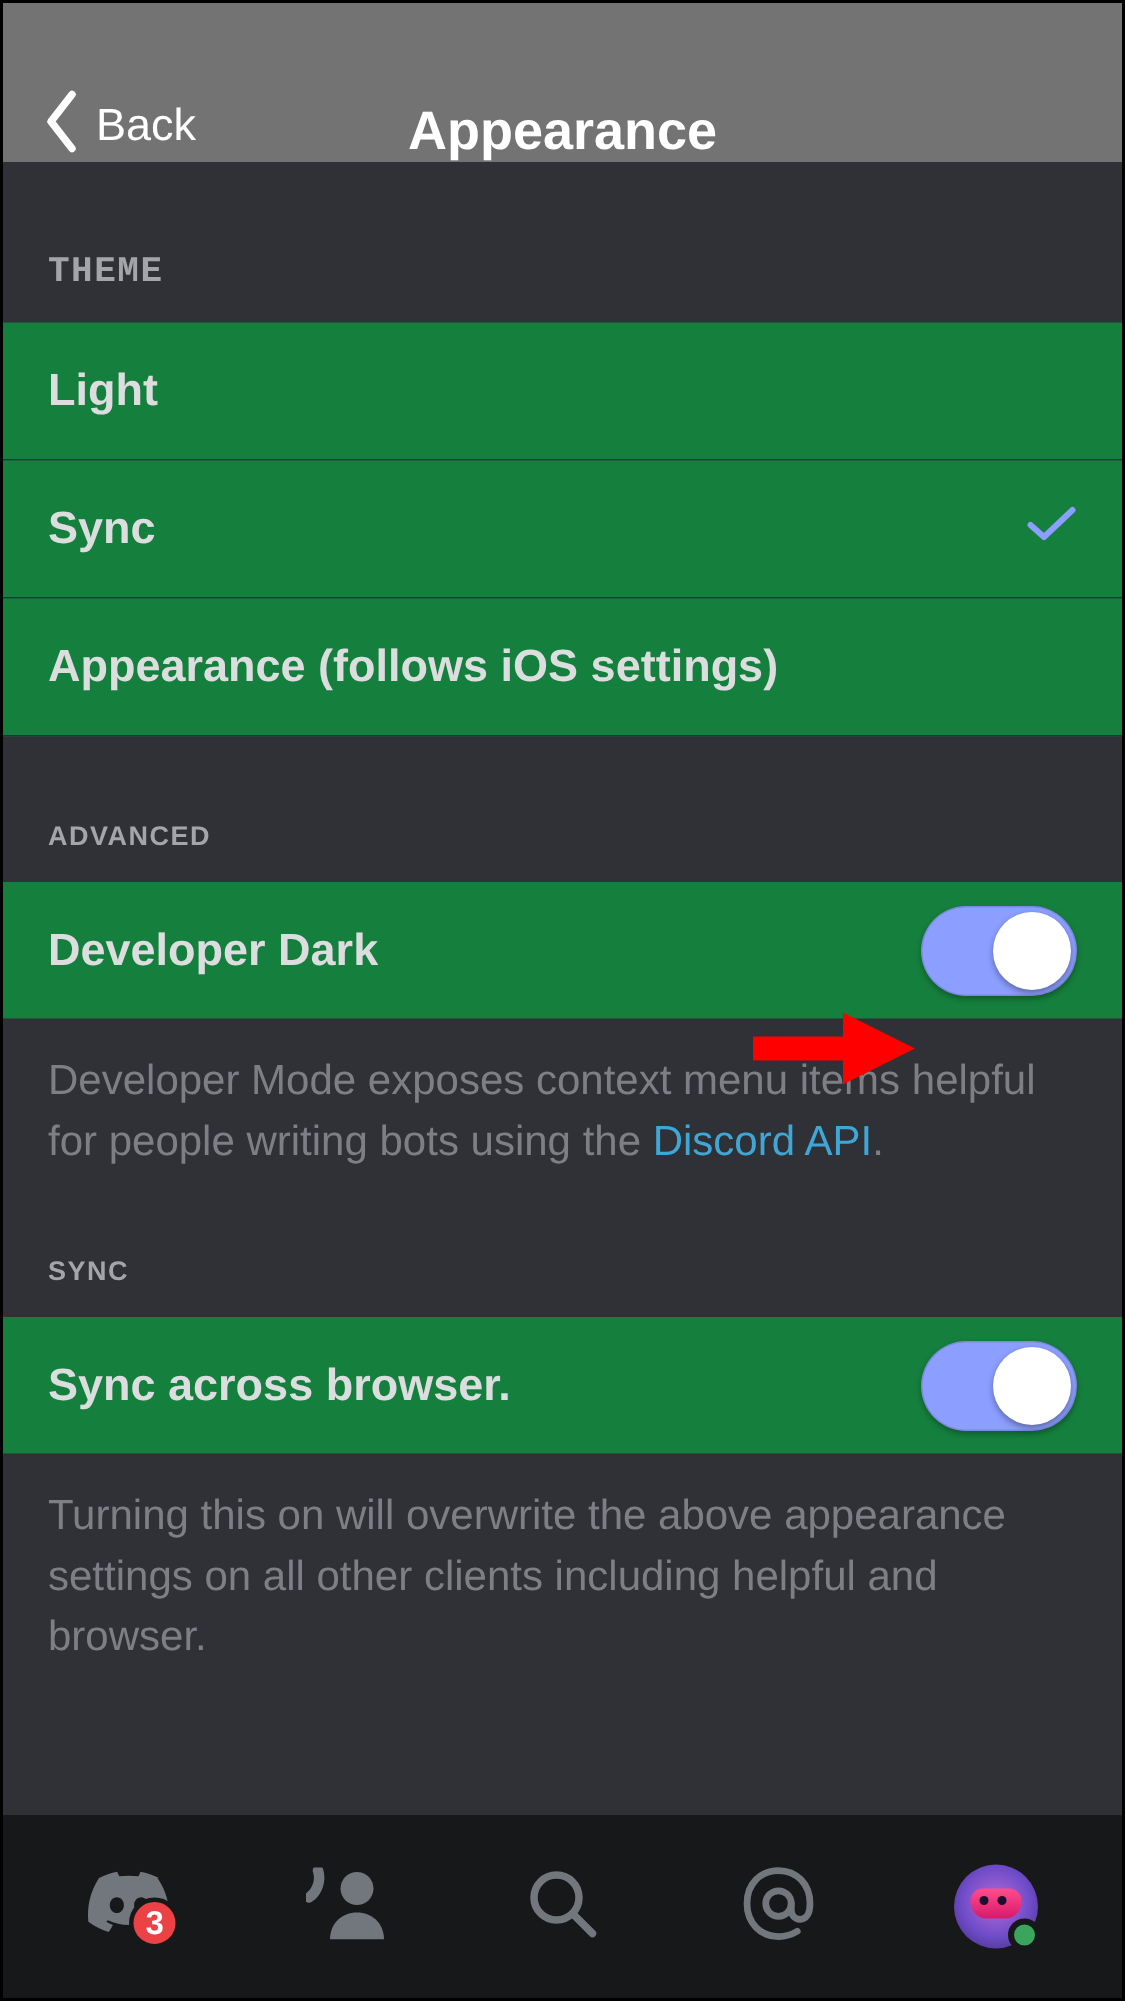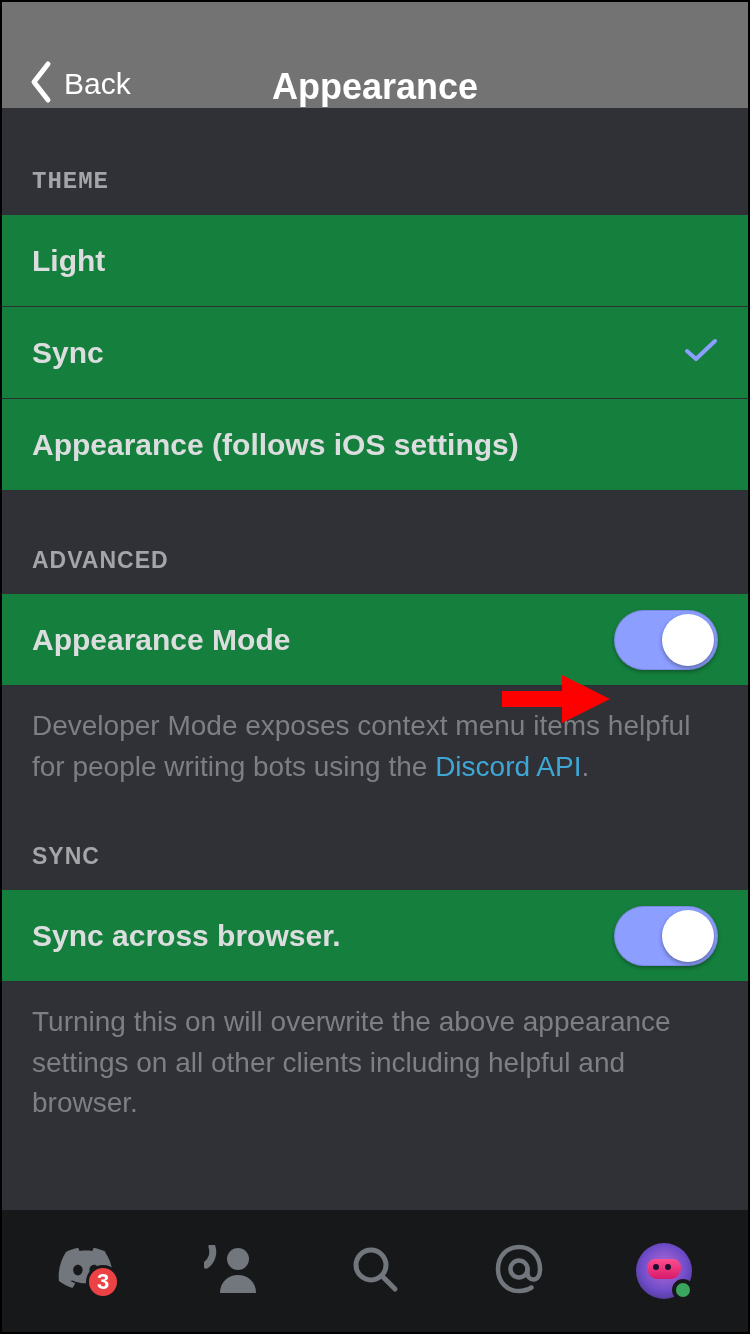--- a/index.html
+++ b/index.html
@@ -47,21 +47,21 @@
     color: #a3a5a8;
     font-size: 24px;
     font-weight: 700;
     letter-spacing: 1px;
     padding: 60px 30px 20px 30px;
     text-transform: uppercase;
     font-family: Liberation Mono, monospace;
   }
   .section-subheader {
     color: #a3a5a8;
-    font-size: 23px;
+    font-size: 18px;
     font-weight: 600;
     letter-spacing: 1px;
     padding: 56px 30px 20px 30px;
     text-transform: uppercase;
   }
 
   .row {
     background: #15803d;
     height: 92px;
     display: flex;
@@ -210,21 +210,21 @@
       <polyline points="3,14 12,22 31,4"></polyline>
     </svg>
   </span>
 </div>
 <div class="row">
   <span>Appearance (follows iOS settings)</span>
 </div>
 
 <div class="section-subheader">ADVANCED</div>
 <div class="row">
-  <span>Appearance Mode</span>
+  <span>Developer Dark</span>
   <span class="toggle"></span>
 </div>
 <div class="desc">
   <span>Developer Mode exposes context menu items helpful for people writing bots using the </span><a href="#">Discord API</a><span>.</span>
 </div>
 
 <div class="section-subheader">SYNC</div>
 <div class="row">
   <span>Sync across browser.</span>
   <span class="toggle"></span>

